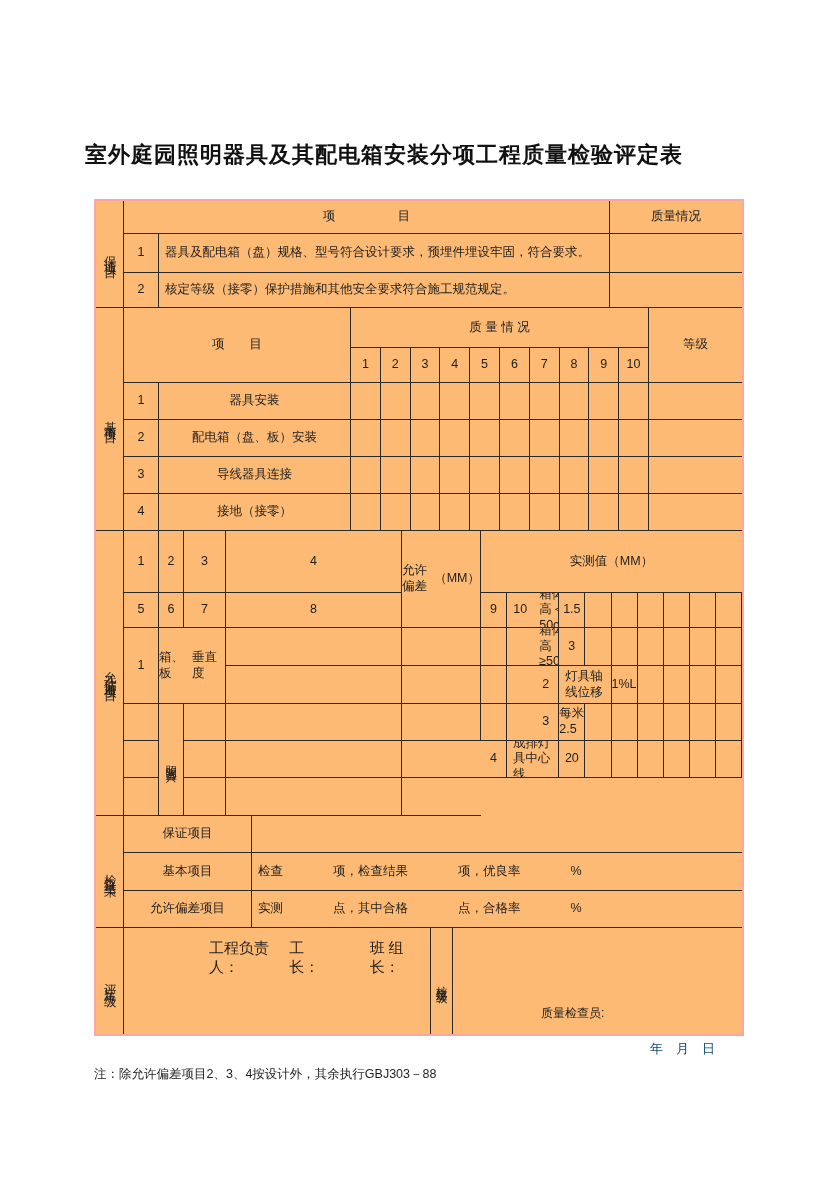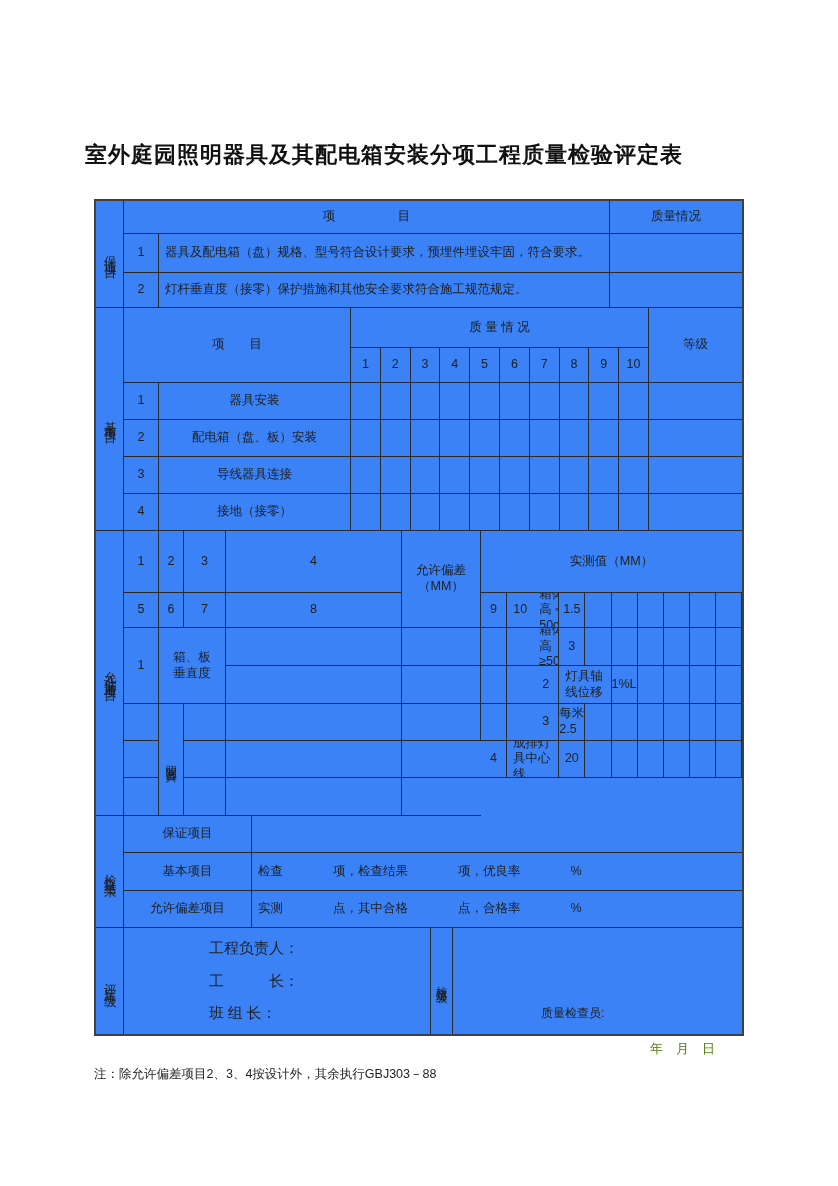--- a/index.html
+++ b/index.html
@@ -17,22 +17,22 @@
     padding-top: 140px;
     text-align: center;
     font-size: 22px;
     font-weight: bold;
     letter-spacing: 1px;
     color: #111;
   }
   .table-wrap {
     width: 650px;
     margin: 29px 0 0 94px;
-    border: 2px solid #404040;
-    background: #3b82f6;
+    border: 2px solid #fca5a5;
+    background: #fdba74;
   }
   .grid { display: grid; grid-auto-flow: row; }
 
   
   .secA { grid-template-columns: 28px 35px 451px 1fr; grid-template-rows: 33px 39px 35px; }
   .secB { grid-template-columns: 28px 35px 192px repeat(10, 29.8px) 1fr; grid-template-rows: 40px 35px repeat(4, 37px); }
   .secC { grid-template-columns: 28px 35px 25px 42px 176px 79px repeat(10, 1fr); grid-template-rows: 62px 35px 38px 38px 37px 37px 38px; }
   .secD { grid-template-columns: 28px 128px 1fr; grid-template-rows: 37px 38px 37px; }
   .secE { grid-template-columns: 28px 307px 22px 1fr; grid-template-rows: 106px; }
 
@@ -44,21 +44,21 @@
     align-items: center;
     justify-content: center;
     font-size: 12.5px;
     line-height: 1.25;
     color: #1e1e1e;
     overflow: hidden;
   }
   .nr { border-right: none; }
   .nb { border-bottom: none; }
   .left { justify-content: flex-start; padding-left: 6px; }
-  .col { flex-direction: column; }
+  .col { flex-direction: row; }
   .v {
     writing-mode: vertical-rl;
     text-orientation: upright;
     letter-spacing: 4px;
     font-size: 12.5px;
   }
   .v.tight { letter-spacing: 2px; font-size: 11.5px; }
 
   
   .aLabel { grid-column: 1; grid-row: 1 / span 3; }
@@ -67,21 +67,21 @@
   .bLabel { grid-column: 1; grid-row: 1 / span 6; }
   .bHeadItem { grid-column: 2 / span 2; grid-row: 1 / span 2; }
   .bHeadQuality { grid-column: 4 / span 10; grid-row: 1; }
   .bHeadGrade { grid-column: 14; grid-row: 1 / span 2; }
 
   .cLabel { grid-column: 1; grid-row: 1 / span 7; }
   .cHeadItem { grid-column: 2 / span 4; grid-row: 1 / span 2; }
   .cHeadAllow { grid-column: 6; grid-row: 1 / span 2; }
   .cHeadMeasured { grid-column: 7 / span 10; grid-row: 1; }
   .cG1No { grid-column: 2; grid-row: 3 / span 2; }
-  .cG1Label { grid-column: 3 / span 2; grid-row: 3 / span 2; text-align: right; }
+  .cG1Label { grid-column: 3 / span 2; grid-row: 3 / span 2; }
   .cG2Label { grid-column: 3; grid-row: 5 / span 3; }
   .cspan2 { grid-column: span 2; }
 
   .dLabel { grid-column: 1; grid-row: 1 / span 3; }
 
   
   .sig {
     align-items: stretch;
     justify-content: space-between;
     padding: 11px 0 11px 85px;
@@ -96,21 +96,21 @@
     font-size: 12px;
   }
 
   .dateline {
     width: 650px;
     margin-left: 94px;
     margin-top: 4px;
     text-align: right;
     padding-right: 29px;
     font-size: 13px;
-    color: #4d7c0f;
+    color: #0c4a6e;
   }
   .note {
     margin: 8px 0 0 94px;
     font-size: 12.5px;
     color: #1e1e1e;
   }
 </style>
 </head>
 <body>
 
@@ -123,21 +123,21 @@
     <div class="grid secA">
       <div class="c v aLabel">保证项目</div>
       <div class="c aHeadItem">项　　　　　目</div>
       <div class="c nr">质量情况</div>
 
       <div class="c">1</div>
       <div class="c left">器具及配电箱（盘）规格、型号符合设计要求，预埋件埋设牢固，符合要求。</div>
       <div class="c nr"></div>
 
       <div class="c">2</div>
-      <div class="c left">灯杆垂直度（接零）保护措施和其他安全要求符合施工规范规定。</div>
+      <div class="c left">核定等级（接零）保护措施和其他安全要求符合施工规范规定。</div>
       <div class="c nr"></div>
     </div>
 
     <div class="grid secB">
       <div class="c v bLabel">基本项目</div>
       <div class="c bHeadItem">项　　目</div>
       <div class="c bHeadQuality">质 量 情 况</div>
       <div class="c nr bHeadGrade">等级</div>
 
       <div class="c">1</div>

